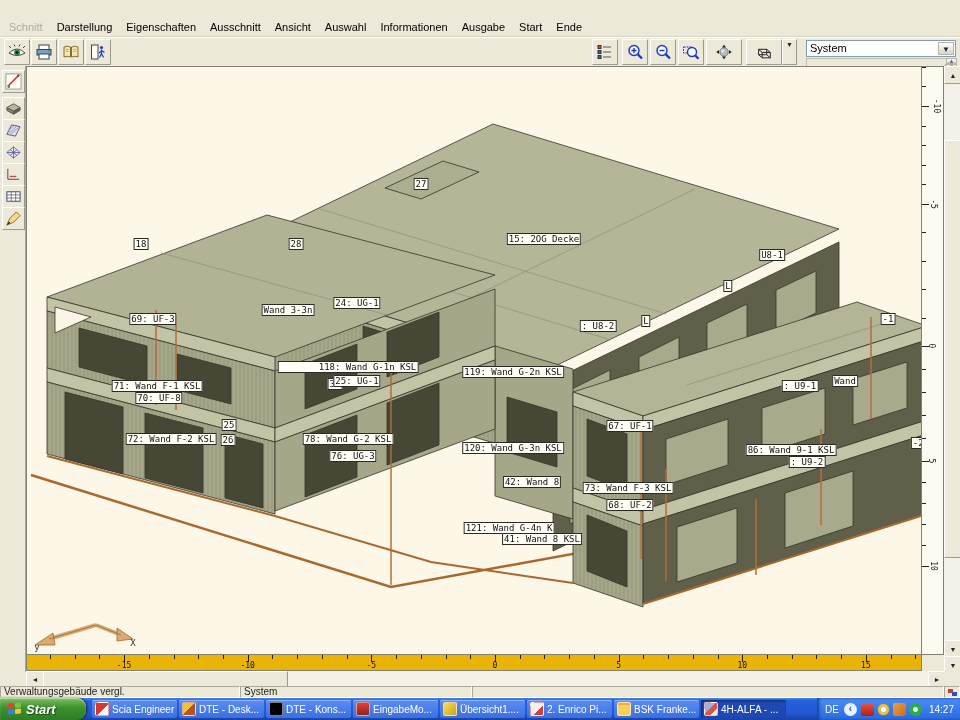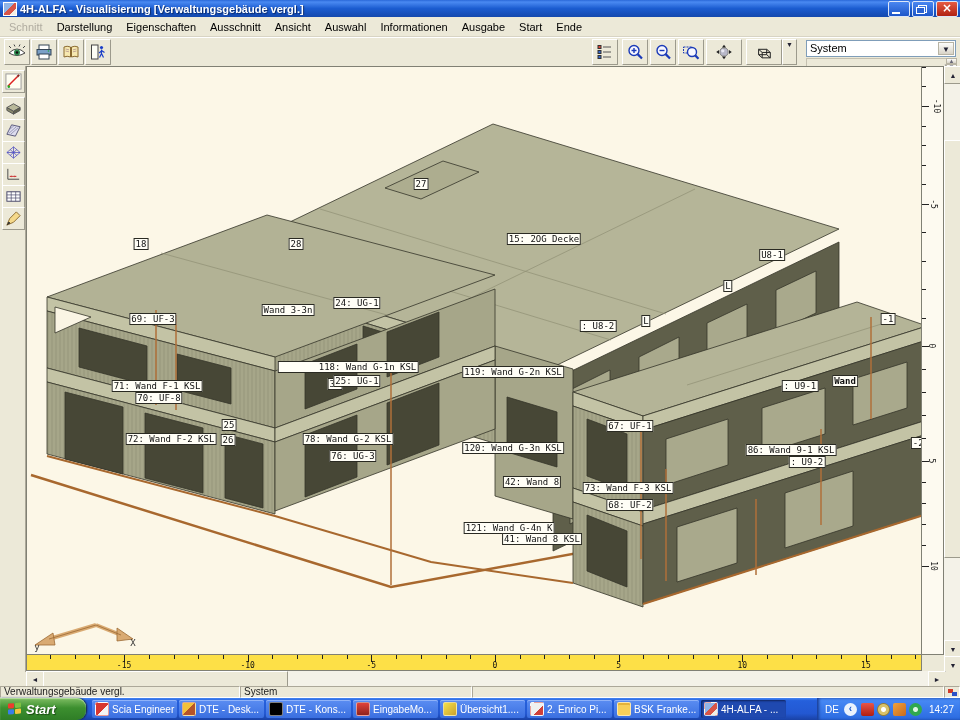--- a/index.html
+++ b/index.html
@@ -60,21 +60,21 @@
   #viewport{position:absolute;left:26px;top:66px;width:896px;height:589px;background:#fcf7e7;
     border:1px solid #808074;box-sizing:border-box;overflow:hidden;}
   #bsvg{position:absolute;left:0;top:0;pointer-events:none;}
   #overlay{position:absolute;left:0;top:0;width:896px;height:589px;overflow:hidden;pointer-events:none;}
   .vlabel{position:absolute;transform:translate(-50%,-50%);background:#fffef6;
     border:1px solid #2a2a22;color:#111;font:9px/10px "DejaVu Sans Mono",monospace;
     padding:0 1px;white-space:nowrap;}
   .axis-label{position:absolute;transform:translate(-50%,-50%);color:#333;
     font:9px "DejaVu Sans Mono",monospace;}
   
-  #ruler-bottom{position:absolute;left:26px;top:655px;width:896px;height:16px;background:#fde047;
+  #ruler-bottom{position:absolute;left:26px;top:655px;width:896px;height:16px;background:#eab308;
     border:1px solid #808074;border-top:none;box-sizing:border-box;overflow:hidden;}
   .rbt{position:absolute;top:0;width:1px;background:#222;}
   .rbn{position:absolute;top:6px;transform:translateX(-50%);font:8px "DejaVu Sans Mono",monospace;color:#111;}
   #ruler-right{position:absolute;left:922px;top:66px;width:22px;height:589px;background:#fdfaf0;
     border:1px solid #808074;border-left:none;box-sizing:border-box;overflow:hidden;}
   .rrt{position:absolute;left:0;height:1px;background:#222;}
   .rrn{position:absolute;left:7px;transform:translateY(-50%) rotate(90deg);
     font:8px "DejaVu Sans Mono",monospace;color:#111;}
   
   .sb-track{position:absolute;background:#f4f2e8;}
@@ -134,34 +134,20 @@
   .ic-cd{background:radial-gradient(circle,#fff 0 2px,#d8c26a 3px 5px,#9a7c2c 6px);border-radius:7px;}
   .ic-pen{background:linear-gradient(135deg,#f0a23c,#c96a1e);}
   .ic-badge{background:radial-gradient(circle,#dff5e4 0 2px,#2fa84f 3px);border-radius:7px;}
   #tray-clock{color:#fff;font-size:10px;margin-left:4px;}
 </style>
 </head>
 <body>
 
 <div id="win">
 
-  <div id="titlebar">
-    <div id="title-icon"></div>
-    <div id="title-text">4H-ALFA - Visualisierung [Verwaltungsgebäude vergl.]</div>
-    <div class="wbtn">
-        <div class="min-glyph"></div>
-      </div>
-    <div class="wbtn">
-        <div class="rest-glyph"></div>
-        <div class="rest-glyph2"></div>
-      </div>
-    <div class="wbtn close">
-        <span>×</span>
-      </div>
-  </div>
 
   <div id="menubar">
       <span class="menu-item disabled">Schnitt</span>
       <span class="menu-item">Darstellung</span>
       <span class="menu-item">Eigenschaften</span>
       <span class="menu-item">Ausschnitt</span>
       <span class="menu-item">Ansicht</span>
       <span class="menu-item">Auswahl</span>
       <span class="menu-item">Informationen</span>
       <span class="menu-item">Ausgabe</span>
@@ -460,21 +446,21 @@
         <div class="vlabel" style="left: 321px; top: 372px;">78: Wand G-2 KSL</div>
         <div class="vlabel" style="left: 326px; top: 389px;">76: UG-3</div>
         <div class="vlabel" style="left: 486px; top: 381px;">120: Wand G-3n KSL</div>
         <div class="vlabel" style="left: 603px; top: 359px;">67: UF-1</div>
         <div class="vlabel" style="left: 505px; top: 415px;">42: Wand 8</div>
         <div class="vlabel" style="left: 601px; top: 421px;">73: Wand F-3 KSL</div>
         <div class="vlabel" style="left: 603px; top: 438px;">68: UF-2</div>
         <div class="vlabel" style="left: 482px; top: 461px;">121: Wand G-4n K</div>
         <div class="vlabel" style="left: 515px; top: 472px;">41: Wand 8 KSL</div>
         <div class="vlabel" style="left: 773px; top: 319px;">: U9-1</div>
-        <div class="vlabel" style="left: 818px; top: 314px; font-weight: bold;">Wand</div>
+        <div class="vlabel" style="left: 818px; top: 314px;">Wand</div>
         <div class="vlabel" style="left: 861px; top: 252px;">-1</div>
         <div class="vlabel" style="left: 780px; top: 395px;">: U9-2</div>
         <div class="vlabel" style="left: 764px; top: 383px;">86: Wand 9-1 KSL</div>
         <div class="vlabel" style="left: 894px; top: 376px;">-2n</div>
         <div class="axis-label" style="left: 10px; top: 580px;">y</div>
         <div class="axis-label" style="left: 106px; top: 576px;">X</div>
       </div>
   </div>
 
   <div id="ruler-bottom">

